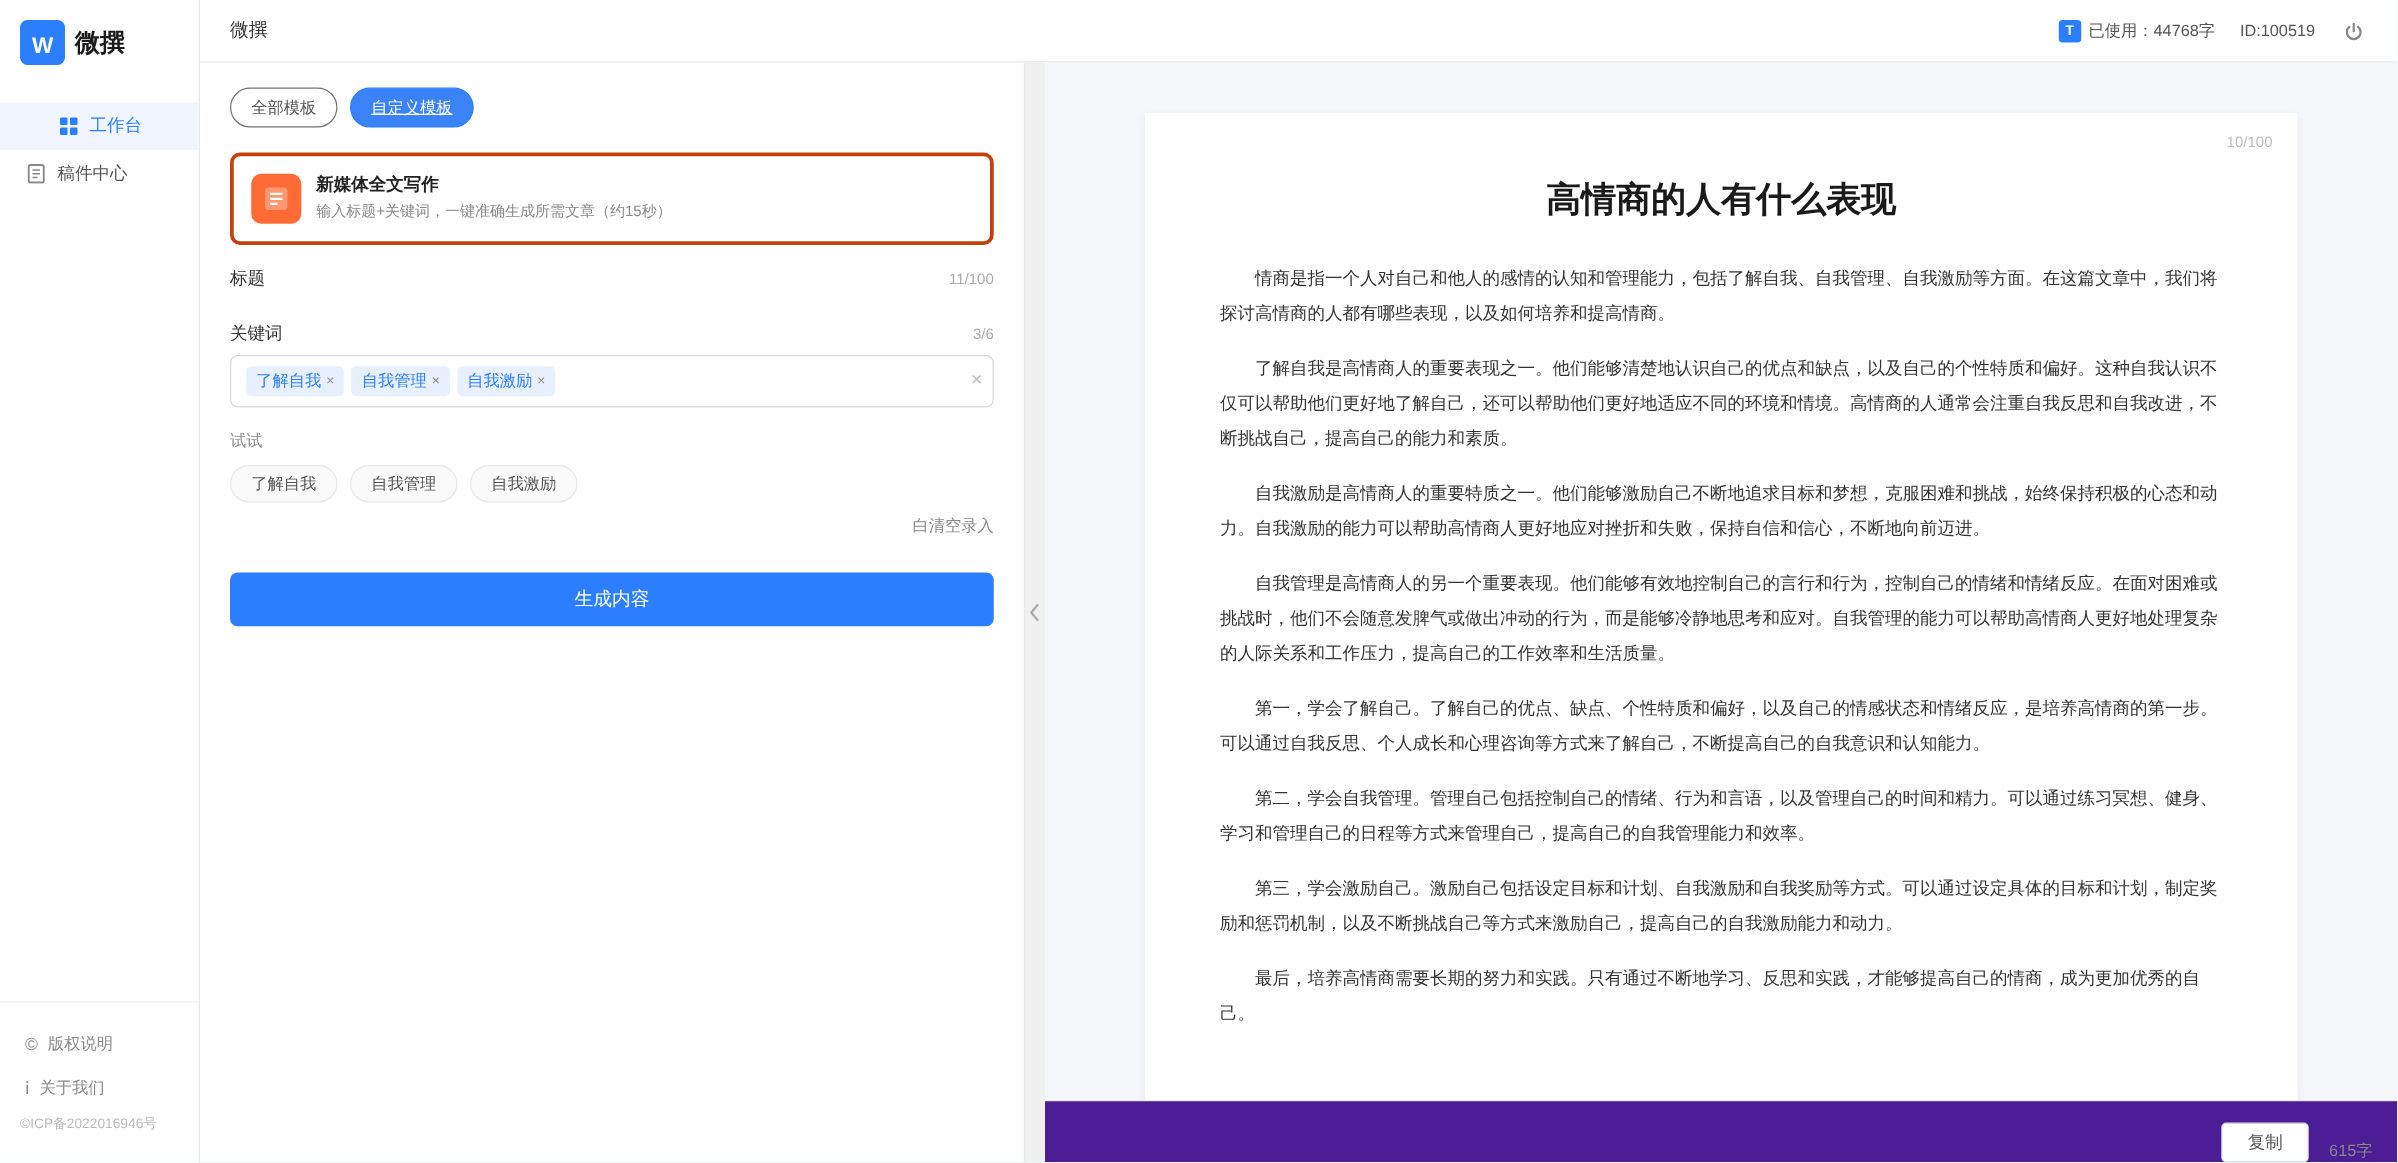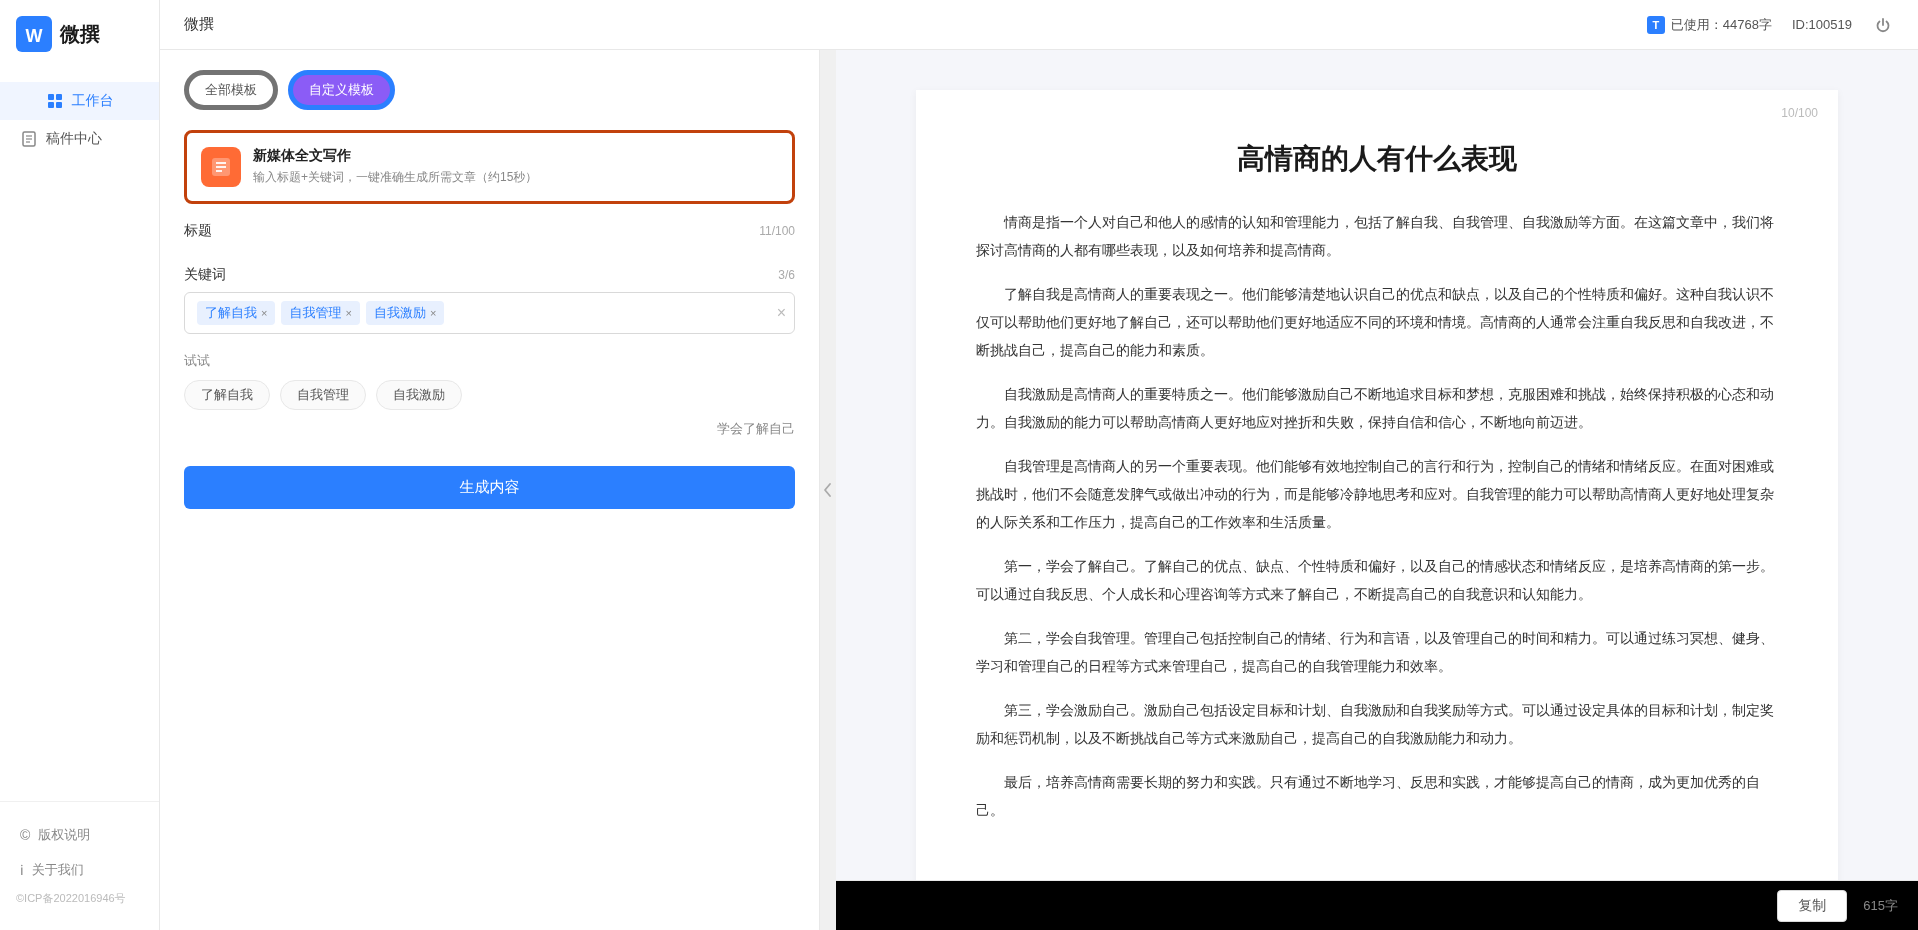--- a/index.html
+++ b/index.html
@@ -154,30 +154,31 @@
 
     
     .tab-bar {
       display: flex;
       gap: 10px;
       margin-bottom: 20px;
     }
     .tab-btn {
       padding: 6px 16px;
       border-radius: 20px;
-      border: 5px solid #737373;
+      border: 1px solid #737373;
       background: #fff;
       font-size: 13px;
       color: #555;
       cursor: pointer;
     }
     .tab-btn.active {
-      background: #8b5cf6;
+      background: #3b82f6;
       color: #fff;
       border-color: #2b7fff;
+      text-decoration: underline;
     }
 
     
     .template-card {
       display: flex;
       align-items: flex-start;
       gap: 12px;
       padding: 14px;
       border: 3px solid #c2410c;
       border-radius: 8px;
@@ -368,24 +369,24 @@
       font-size: 14px;
       color: #333;
       line-height: 2;
     }
     .preview-body p {
       margin-bottom: 16px;
       text-indent: 2em;
     }
     .preview-footer {
       height: 50px;
-      background: #000000;
+      background: #4c1d95;
       border-top: 1px solid #e8e8e8;
       display: flex;
-      align-items: center;
+      align-items: flex-end;
       justify-content: flex-end;
       padding: 0 20px;
       gap: 16px;
     }
     .copy-btn {
       padding: 6px 20px;
       background: #fff;
       border: 1px solid #d9d9d9;
       border-radius: 4px;
       font-size: 14px;
@@ -517,21 +518,21 @@
         </div>
       </div>
 
       <div class="try-section">
         <div class="try-label">试试</div>
         <div class="try-tags">
           <div class="try-tag">了解自我</div>
           <div class="try-tag">自我管理</div>
           <div class="try-tag">自我激励</div>
         </div>
-        <div class="try-clear">学会了解自己</div>
+        <div class="try-clear">白清空录入</div>
       </div>
 
       <button class="generate-btn">生成内容</button>
     </div>
 
     <div class="collapse-handle">
       <svg width="10" height="18" viewBox="0 0 10 18" fill="none">
         <polyline points="7,3 2,9 7,15" stroke="#aaa" stroke-width="1.8" stroke-linecap="round" stroke-linejoin="round" fill="none"></polyline>
       </svg>
     </div>

